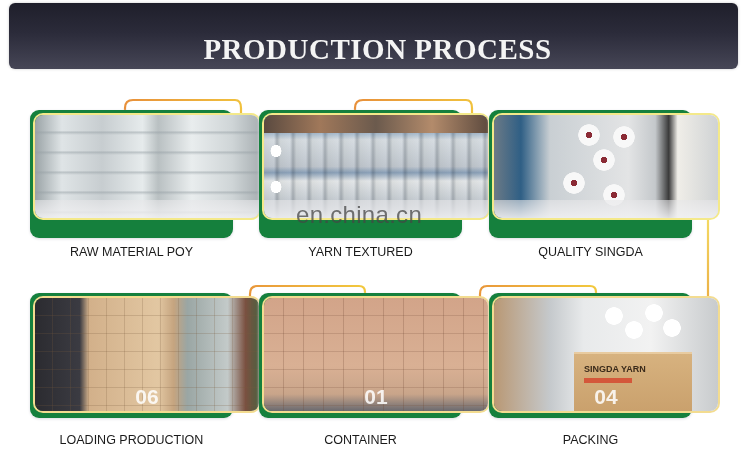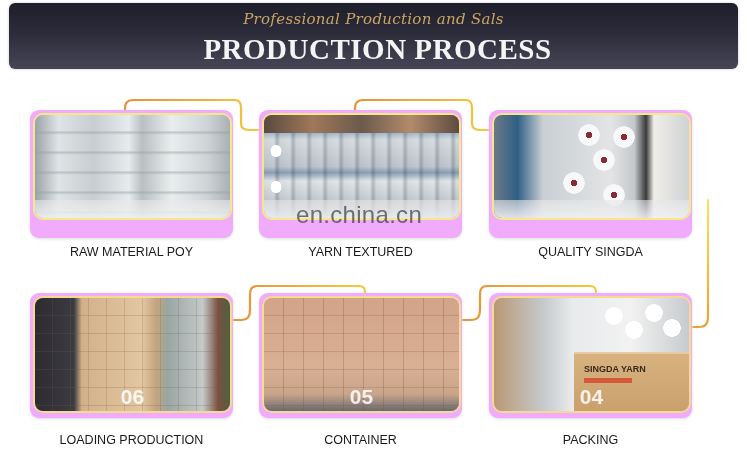--- a/index.html
+++ b/index.html
@@ -16,25 +16,25 @@
     font-family: "DejaVu Serif", serif; font-style: italic; font-size: 15px;
     color: #c9a467; letter-spacing: 0.3px;
   }
   .banner .title {
     position: absolute; left: 8px; right: 0; top: 30px;
     font-family: "Liberation Serif", serif; font-weight: bold; font-size: 29px;
     color: #f4f4f4; letter-spacing: 0.5px;
   }
   .card {
     position: absolute; width: 203px; height: 128px;
-    border-radius: 9px; background: #f0abfc;
+    border-radius: 9px; background: #15803d;
     box-shadow: 0 1px 3px #dcdce2;
   }
   .photo {
-    position: absolute; left: 5px; top: 5px; width: 195px; height: 103px;
+    position: absolute; left: 5px; top: 5px; width: 224px; height: 103px;
     border-radius: 8px; overflow: hidden;
     box-shadow: 0 0 0 2px #f4e98a;
   }
   .row2 .card { height: 125px; }
   .row2 .photo { height: 113px; box-shadow: 0 0 0 2px #f3dc90; }
   .blurband {
     position: absolute; left: 0; right: 0; bottom: 0; height: 18px;
     background: linear-gradient(to bottom, rgba(230,230,232,0.6), rgba(240,240,242,0.9));
   }
   .stepnum {
@@ -50,21 +50,20 @@
     position: absolute; left: 296px; top: 201px;
     font-family: "Liberation Sans", sans-serif; font-size: 24px; color: rgba(70,70,70,0.75);
     letter-spacing: 0.3px;
   }
   svg.conn { position: absolute; left: 0; top: 0; }
 </style>
 </head>
 <body>
 
 <div class="banner">
-  <div class="sub">Professional Production and Sals</div>
   <div class="title">PRODUCTION PROCESS</div>
 </div>
 
 <svg class="conn" width="747" height="455">
   <defs>
     <linearGradient id="g1" x1="0" y1="0" x2="1" y2="0">
       <stop offset="0" stop-color="#e8903a"></stop>
         <stop offset="1" stop-color="#f2c93e"></stop>
     </linearGradient>
     <linearGradient id="g2" x1="0" y1="0" x2="0" y2="1">
@@ -141,21 +140,21 @@
       <div class="stepnum">06</div>
     </div>
     <div class="label" style="left:0; top:140px;">LOADING PRODUCTION</div>
   </div>
 
   <div class="card" style="left:259px; top:293px;">
     <div class="photo" style="background:
            repeating-linear-gradient(to right, rgba(0,0,0,0) 0px, rgba(0,0,0,0) 19px, rgba(110,70,50,0.5) 20px),
            repeating-linear-gradient(to bottom, rgba(0,0,0,0) 0px, rgba(0,0,0,0) 17px, rgba(120,80,60,0.45) 18px),
            linear-gradient(to bottom, #d2a489 0%, #d9b094 60%, #c9a58a 85%, #6a6a70 100%);">
-      <div class="stepnum">05</div>
+      <div class="stepnum">01</div>
     </div>
     <div class="label" style="left:0; top:140px;">CONTAINER</div>
   </div>
 
   <div class="card" style="left:489px; top:293px;">
     <div class="photo" style="background:
            radial-gradient(circle 9px at 160px 15px, #ffffff 95%, rgba(0,0,0,0) 100%),
            radial-gradient(circle 9px at 178px 30px, #ffffff 95%, rgba(0,0,0,0) 100%),
            radial-gradient(circle 9px at 140px 32px, #ffffff 95%, rgba(0,0,0,0) 100%),
            radial-gradient(circle 9px at 120px 18px, #ffffff 95%, rgba(0,0,0,0) 100%),

